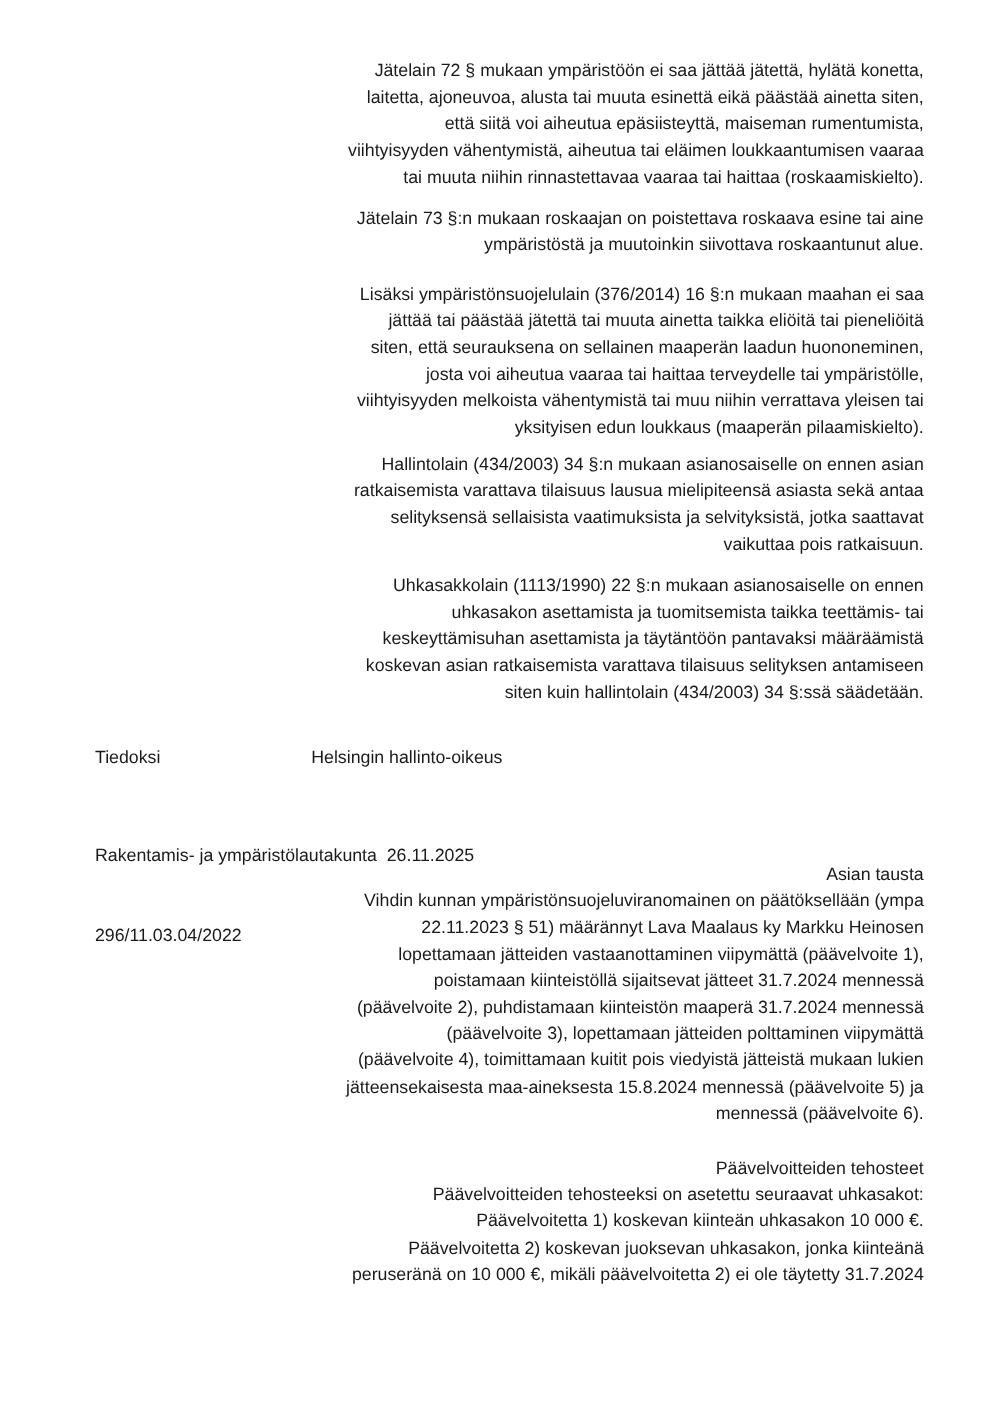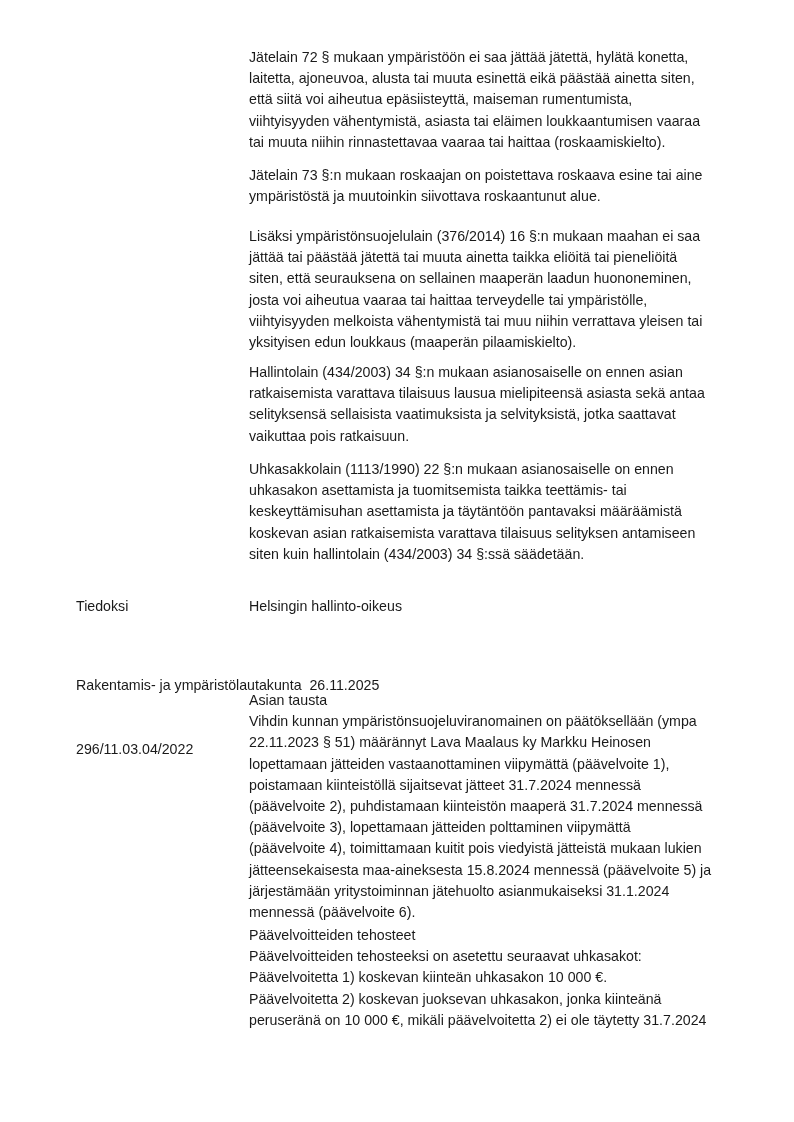--- a/index.html
+++ b/index.html
@@ -1,31 +1,31 @@
 <!DOCTYPE html>
 <html><head>
 <meta charset="utf-8">
 <style>
   html, body { margin: 0; padding: 0; background: #ffffff; }
   body { width: 794px; height: 1122px; position: relative; overflow: hidden;
          font-family: "Liberation Sans", sans-serif; color: #1a1a1a; font-size: 14.2px; }
   .block { position: absolute; left: 249px; width: 490px; line-height: 21.2px; }
-  .block p { margin: 0; }
+  .block p { margin: 0; text-align: right; }
   .left { position: absolute; left: 76px; line-height: 21.2px; }
   .bold { font-weight: normal; }
   .ul { }
 </style>
 </head>
 <body>
 
 <div class="block" style="top:47px">
   <p>Jätelain 72 § mukaan ympäristöön ei saa jättää jätettä, hylätä konetta,</p>
   <p>laitetta, ajoneuvoa, alusta tai muuta esinettä eikä päästää ainetta siten,</p>
   <p>että siitä voi aiheutua epäsiisteyttä, maiseman rumentumista,</p>
-  <p>viihtyisyyden vähentymistä, asiasta tai eläimen loukkaantumisen vaaraa</p>
+  <p>viihtyisyyden vähentymistä, aiheutua tai eläimen loukkaantumisen vaaraa</p>
   <p>tai muuta niihin rinnastettavaa vaaraa tai haittaa (roskaamiskielto).</p>
 </div>
 
 <div class="block" style="top:165px">
   <p>Jätelain 73 §:n mukaan roskaajan on poistettava roskaava esine tai aine</p>
   <p>ympäristöstä ja muutoinkin siivottava roskaantunut alue.</p>
 </div>
 
 <div class="block" style="top:226px">
   <p>Lisäksi ympäristönsuojelulain (376/2014) 16 §:n mukaan maahan ei saa</p>
@@ -62,21 +62,20 @@
 <div class="block" style="top:690px">
   <p class="bold">Asian tausta</p>
   <p>Vihdin kunnan ympäristönsuojeluviranomainen on päätöksellään (ympa</p>
   <p>22.11.2023 § 51) määrännyt Lava Maalaus ky Markku Heinosen</p>
   <p>lopettamaan jätteiden vastaanottaminen viipymättä (päävelvoite 1),</p>
   <p>poistamaan kiinteistöllä sijaitsevat jätteet 31.7.2024 mennessä</p>
   <p>(päävelvoite 2), puhdistamaan kiinteistön maaperä 31.7.2024 mennessä</p>
   <p>(päävelvoite 3), lopettamaan jätteiden polttaminen viipymättä</p>
   <p>(päävelvoite 4), toimittamaan kuitit pois viedyistä jätteistä mukaan lukien</p>
   <p>jätteensekaisesta maa-aineksesta 15.8.2024 mennessä (päävelvoite 5) ja</p>
-  <p>järjestämään yritystoiminnan jätehuolto asianmukaiseksi 31.1.2024</p>
   <p>mennessä (päävelvoite 6).</p>
 </div>
 
 <div class="block" style="top:925px">
   <p class="ul">Päävelvoitteiden tehosteet</p>
   <p>Päävelvoitteiden tehosteeksi on asetettu seuraavat uhkasakot:</p>
   <p>Päävelvoitetta 1) koskevan kiinteän uhkasakon 10 000 €.</p>
   <p>Päävelvoitetta 2) koskevan juoksevan uhkasakon, jonka kiinteänä</p>
   <p>peruseränä on 10 000 €, mikäli päävelvoitetta 2) ei ole täytetty 31.7.2024</p>
 </div>

